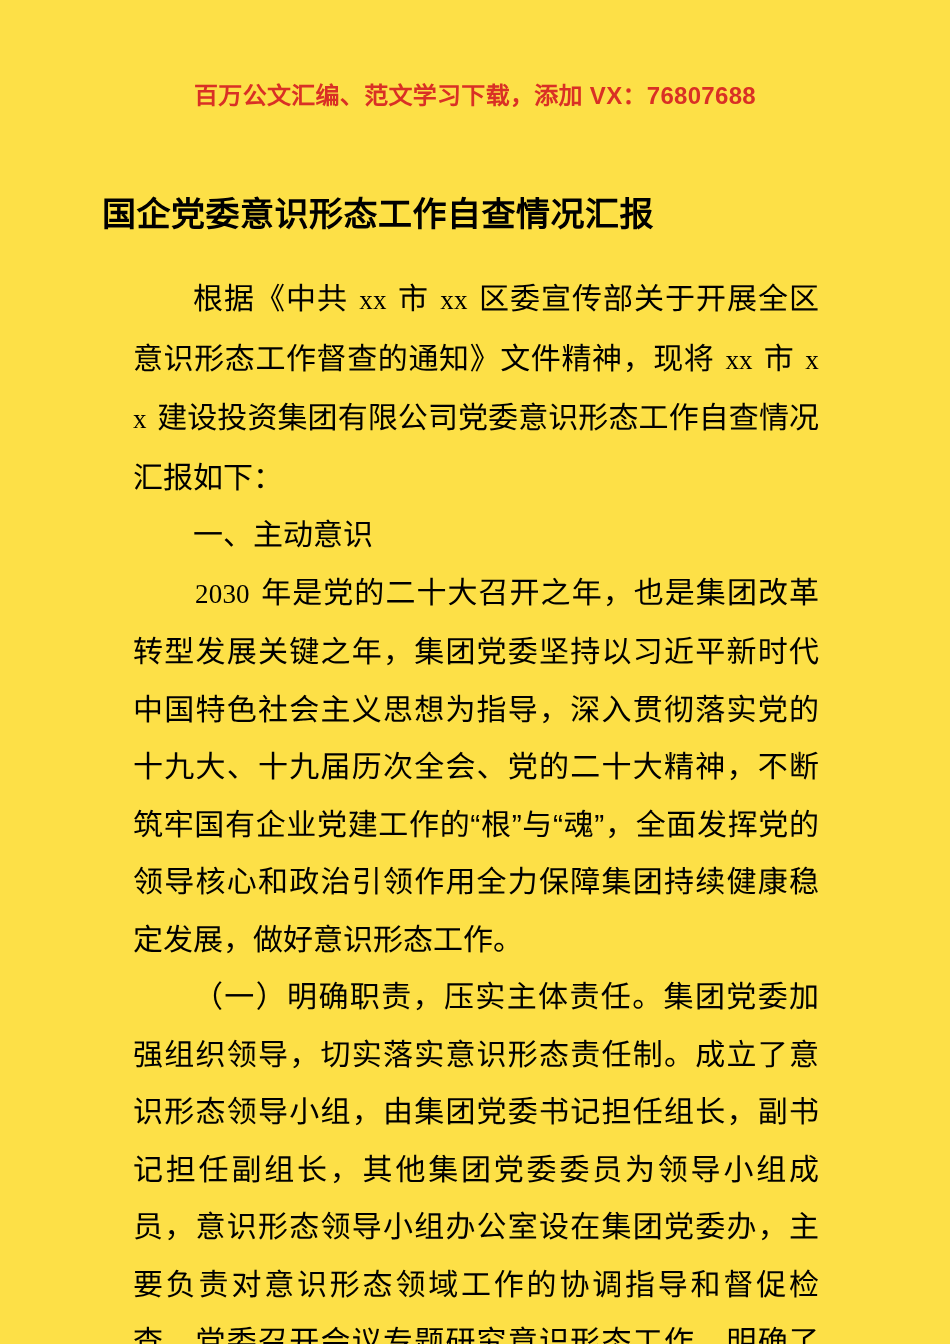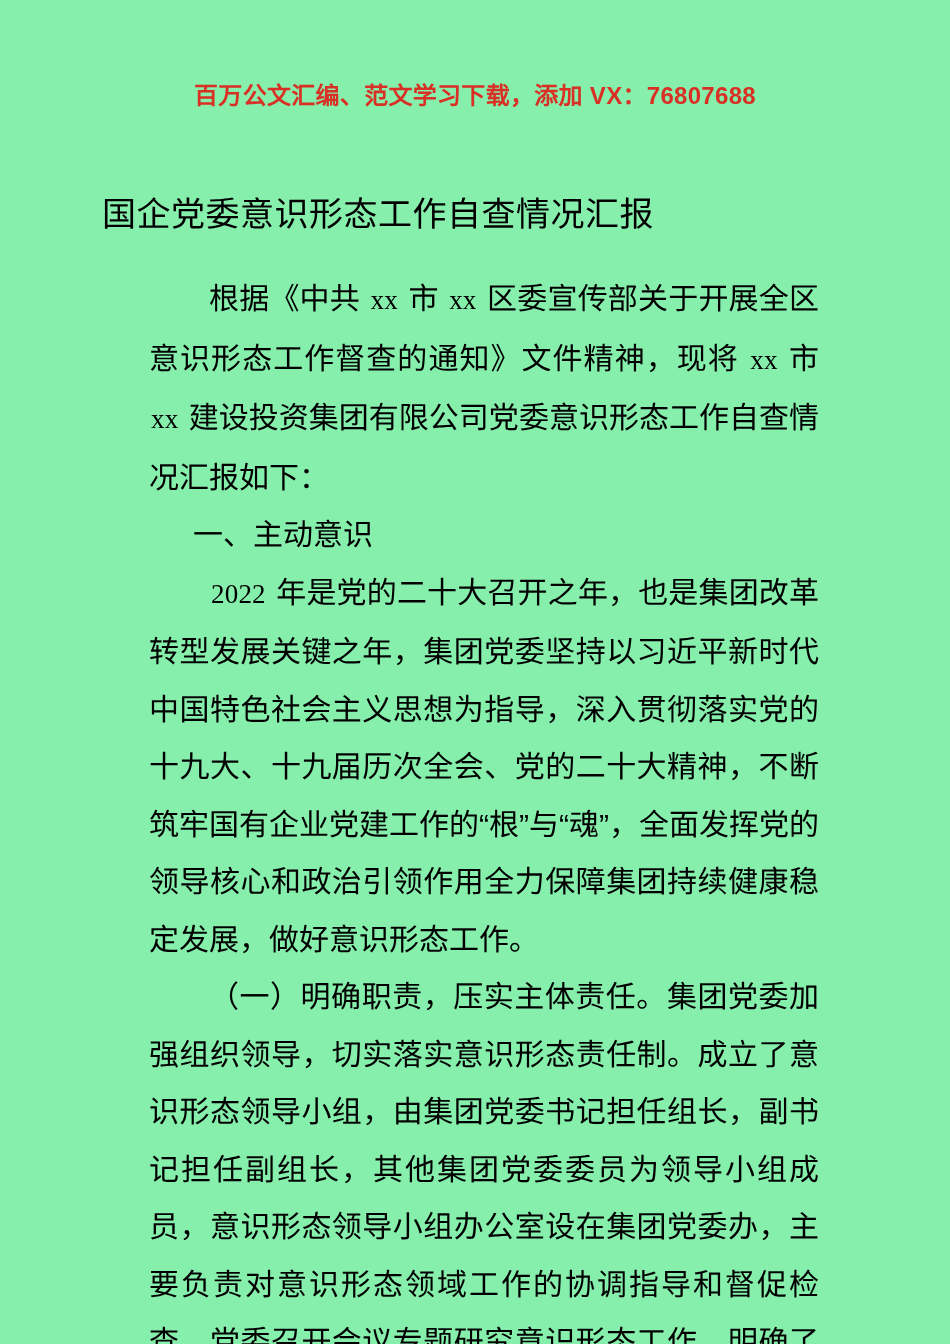--- a/index.html
+++ b/index.html
@@ -44,21 +44,21 @@
 
   
   .doc-title {
     position: absolute;
     top: 167px;
     left: 0;
     width: 756px;
     text-align: center;
     font-size: 34px;
     line-height: 48px;
-    font-weight: 400;
+    font-weight: 700;
     letter-spacing: 0.5px;
     white-space: nowrap;
   }
 
   
   .body-block {
     position: absolute;
     top: 270px;
     left: 133px;
     width: 686px;
@@ -70,21 +70,20 @@
     text-align: justify;
     text-justify: inter-ideograph;
     text-align-last: left;
     margin: 0;
     letter-spacing: 0px;
     word-break: break-all;
   }
 
   .para.indent {
     text-indent: 60px;
-    margin-left: 16px;
   }
 
   .para.heading {
     text-indent: 60px;
   }
 
   
   .para + .para {
     margin-top: 0;
   }
@@ -93,33 +92,33 @@
   .latin {
     font-family: "Liberation Serif", "DejaVu Serif", serif;
     font-size: 27px;
     padding: 0 2px;
     letter-spacing: 0.2px;
   }
 </style>
 </head>
 <body style="color: rgb(0, 0, 0);">
 
-<div class="page" style="background: #86efac;">
+<div class="page" style="background: #fde047;">
 
   <div class="promo-header" style="color: rgb(217, 48, 37);">
     <span class="promo-text">百万公文汇编、范文学习下载，添加 VX：76807688</span>
   </div>
 
   <h1 class="doc-title">国企党委意识形态工作自查情况汇报</h1>
 
   <div class="body-block">
 
     <p class="para indent">根据《中共 <span class="latin">xx</span> 市 <span class="latin">xx</span> 区委宣传部关于开展全区意识形态工作督查的通知》文件精神，现将 <span class="latin">xx</span> 市 <span class="latin">xx</span> 建设投资集团有限公司党委意识形态工作自查情况汇报如下：</p>
 
     <p class="para heading">一、主动意识</p>
 
-    <p class="para indent"><span class="latin">2022</span> 年是党的二十大召开之年，也是集团改革转型发展关键之年，集团党委坚持以习近平新时代中国特色社会主义思想为指导，深入贯彻落实党的十九大、十九届历次全会、党的二十大精神，不断筑牢国有企业党建工作的“根”与“魂”，全面发挥党的领导核心和政治引领作用全力保障集团持续健康稳定发展，做好意识形态工作。</p>
+    <p class="para indent"><span class="latin">2030</span> 年是党的二十大召开之年，也是集团改革转型发展关键之年，集团党委坚持以习近平新时代中国特色社会主义思想为指导，深入贯彻落实党的十九大、十九届历次全会、党的二十大精神，不断筑牢国有企业党建工作的“根”与“魂”，全面发挥党的领导核心和政治引领作用全力保障集团持续健康稳定发展，做好意识形态工作。</p>
 
     <p class="para indent">（一）明确职责，压实主体责任。集团党委加强组织领导，切实落实意识形态责任制。成立了意识形态领导小组，由集团党委书记担任组长，副书记担任副组长，其他集团党委委员为领导小组成员，意识形态领导小组办公室设在集团党委办，主要负责对意识形态领域工作的协调指导和督促检查。党委召开会议专题研究意识形态工作，明确了各岗在意识形态工作上的“责任田”，强化全体党员干部的政治意识、大局意识、责任意识、主动意识，强化思想引领，确保公司意识形态安全。</p>
 
   </div>
 
 </div>
 
 </body></html>

